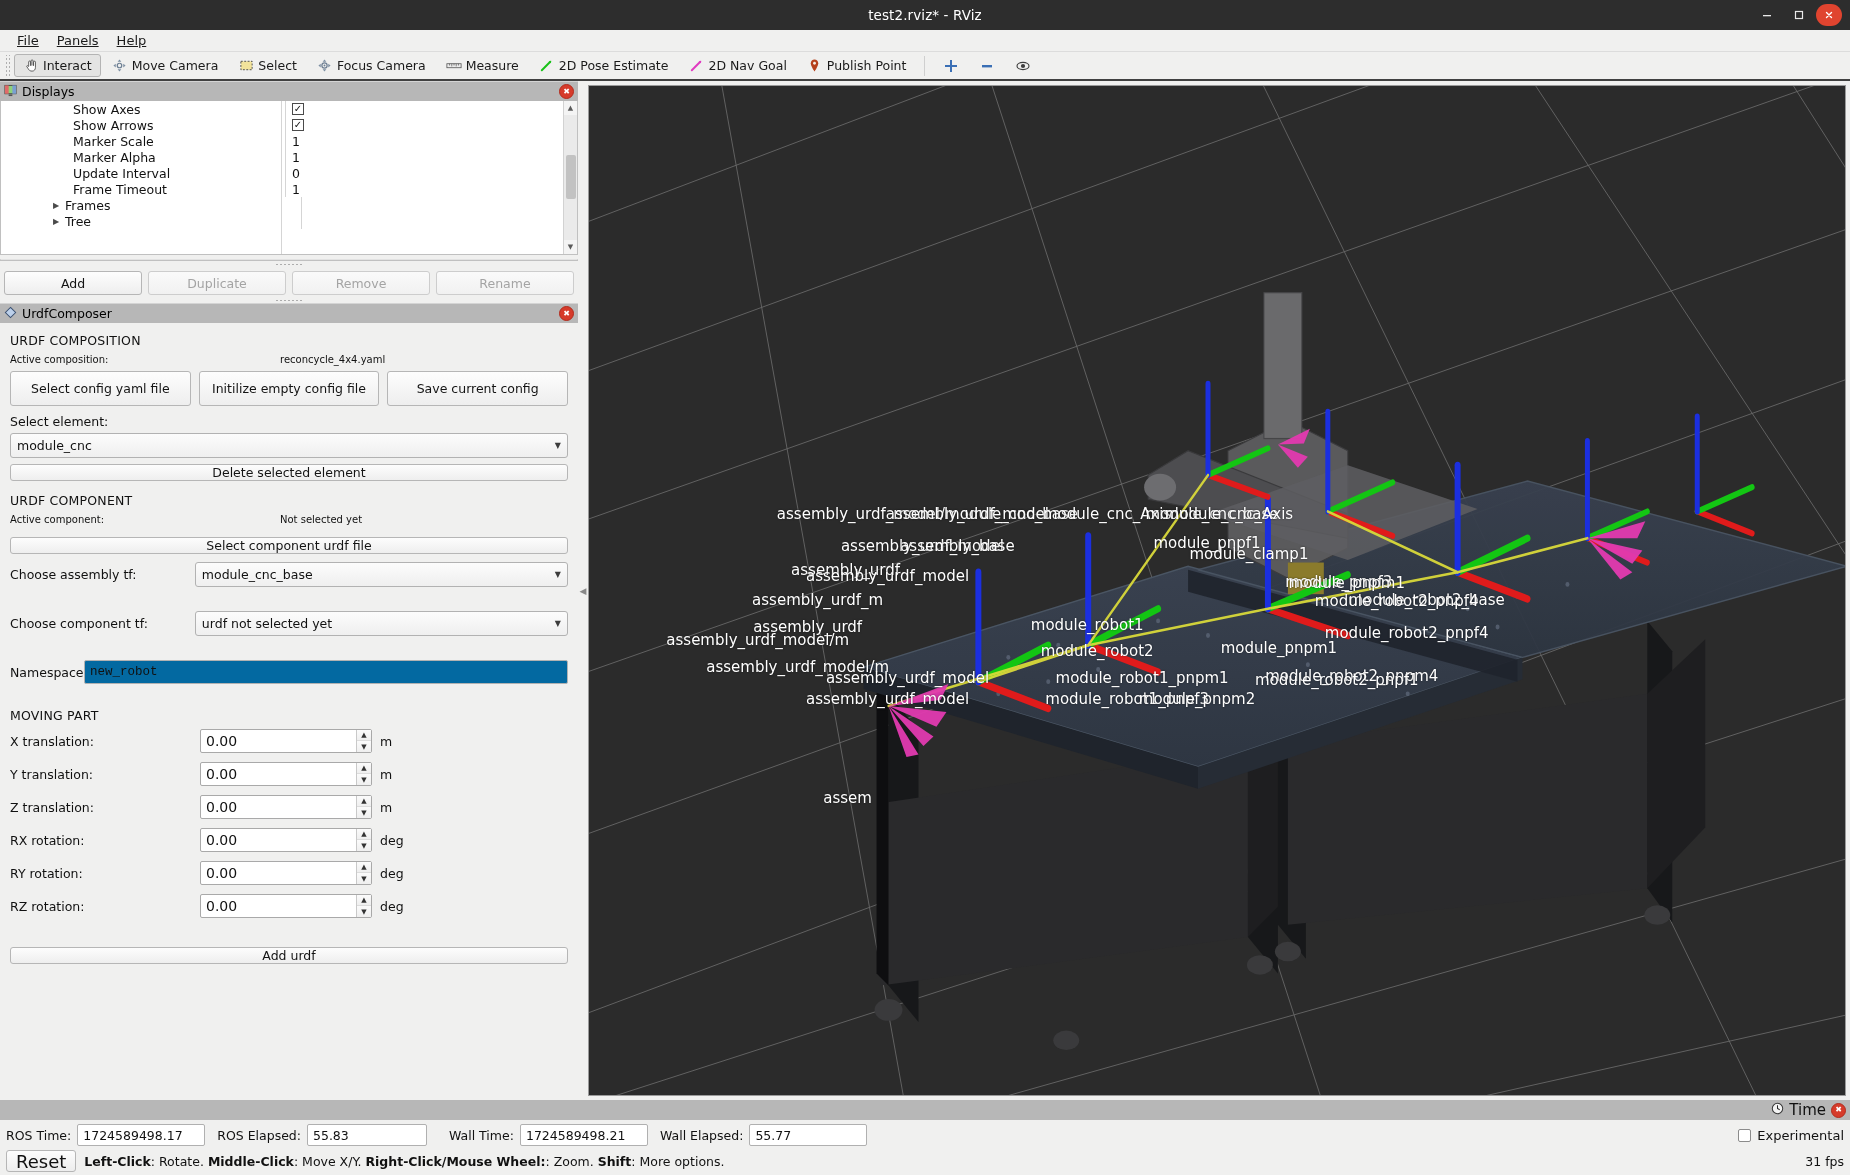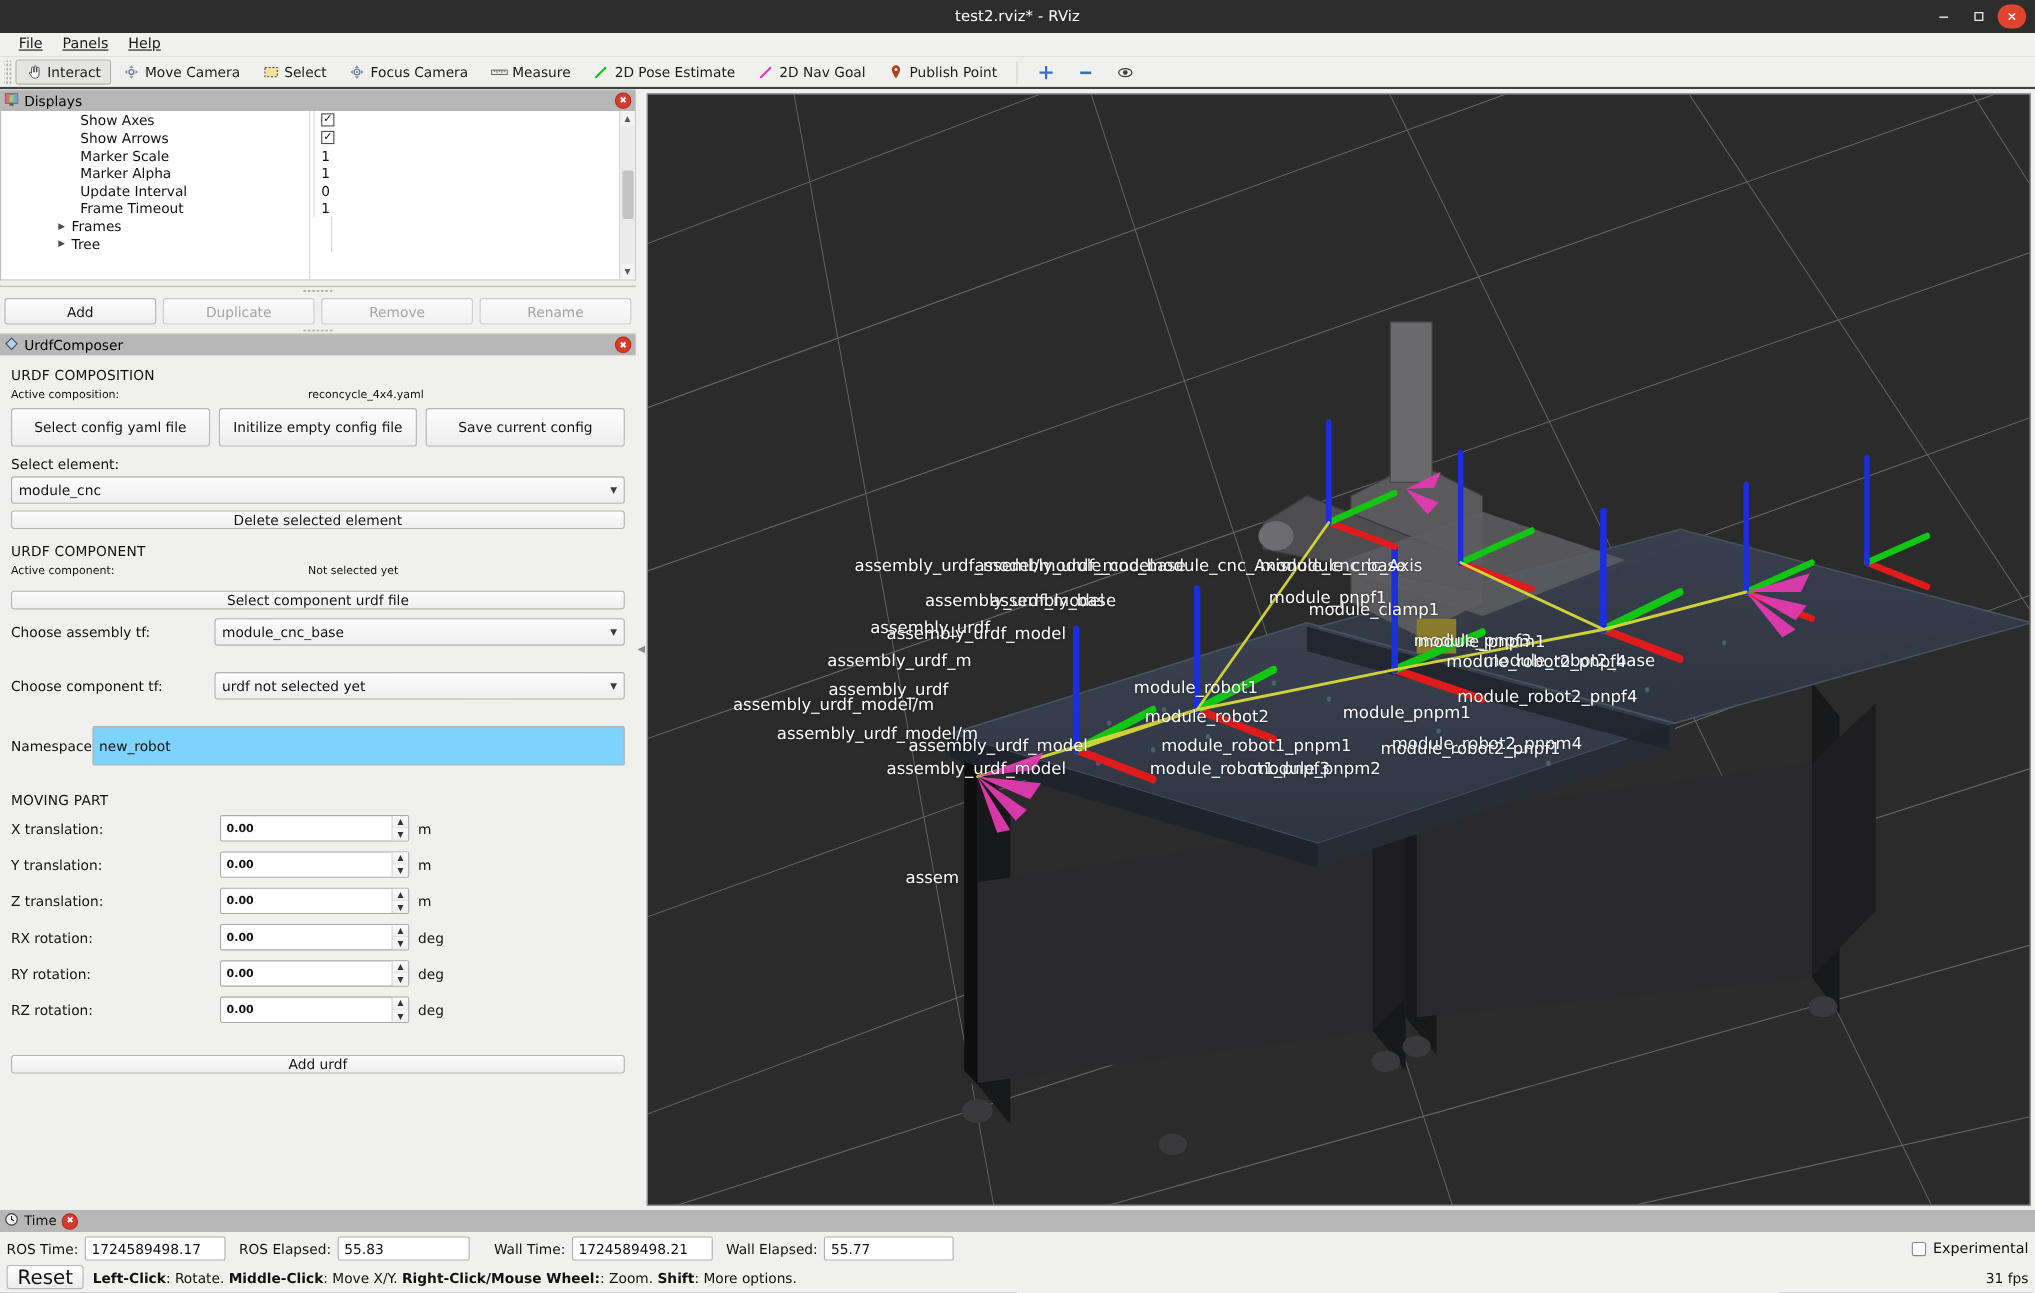--- a/index.html
+++ b/index.html
@@ -172,33 +172,33 @@
   .fullbtn { height: 25px; width: 100%; margin: 6px 0 10px 0; }
   .gap { height: 14px; }
 
   .row-combo { display: flex; align-items: center; margin-bottom: 24px; }
   .row-combo .rc-label { width: 280px; font-size: 12.5px; }
   .row-combo .combo { flex: 1 1 auto; }
 
   .row-input { display: flex; align-items: center; margin-bottom: 8px; }
   .row-input .ri-label { width: 74px; font-size: 12.5px; }
   .textinput {
-    flex: 1 1 auto; height: 36px; background: #7dd3fc;
+    flex: 1 1 auto; height: 24px; background: #0369a1;
     border: 1px solid #b2b2b2; border-radius: 2px;
-    display: flex; align-items: center; padding: 0 5px; font-size: 12.5px;
+    display: flex; align-items: center; padding: 0 5px; font-size: 12.5px; font-family: Liberation Mono, monospace;
   }
 
   .spin-row { display: flex; align-items: center; margin-bottom: 9px; }
   .spin-row .sp-label { width: 190px; font-size: 12.5px; }
   .spinbox {
     width: 172px; height: 24px; background: #fff;
     border: 1px solid #a9a9a9; border-radius: 2px;
     display: flex; align-items: center; position: relative;
   }
-  .spinbox .sp-val { flex: 1 1 auto; padding-left: 5px; font-size: 10px; font-weight: bold; }
+  .spinbox .sp-val { flex: 1 1 auto; padding-left: 5px; font-size: 14px; }
   .spinbox .sp-btns {
     width: 15px; height: 22px; border-left: 1px solid #c9c9c9;
     display: flex; flex-direction: column;
   }
   .spinbox .sp-btns div {
     flex: 1 1 50%; display: flex; align-items: center; justify-content: center;
     font-size: 7px; color: #333; background: linear-gradient(#fbfbfb,#efefef);
   }
   .spinbox .sp-btns div:first-child { border-bottom: 1px solid #dcdcdc; }
   .unit { margin-left: 8px; font-size: 12.5px; }
@@ -215,21 +215,21 @@
     position: absolute; color: #ffffff; font-size: 15px;
     font-family: "DejaVu Sans", "Liberation Sans", sans-serif;
     white-space: nowrap; text-shadow: 0 0 2px rgba(0,0,0,.55);
     transform: translate(-50%, -50%);
   }
 
   
   .timepanel { flex: 0 0 auto; }
   .time-header {
     height: 20px; background: #b7b7b7; display: flex; align-items: center;
-    padding: 0 4px; gap: 5px; font-size: 12px;
+    padding: 0 4px; gap: 5px; font-size: 15px; justify-content: flex-end;
   }
   .time-body { background: #f0f0ef; padding: 4px 6px 3px 6px; }
   .time-fields { display: flex; align-items: center; gap: 6px; }
   .tf-label { font-size: 12.5px; }
   .tf-input {
     height: 22px; background: #fff; border: 1px solid #b0b0b0; border-radius: 2px;
     display: flex; align-items: center; padding: 0 5px; font-size: 12.5px;
   }
   .tf-input.w1 { width: 128px; }
   .tf-input.w2 { width: 120px; }

